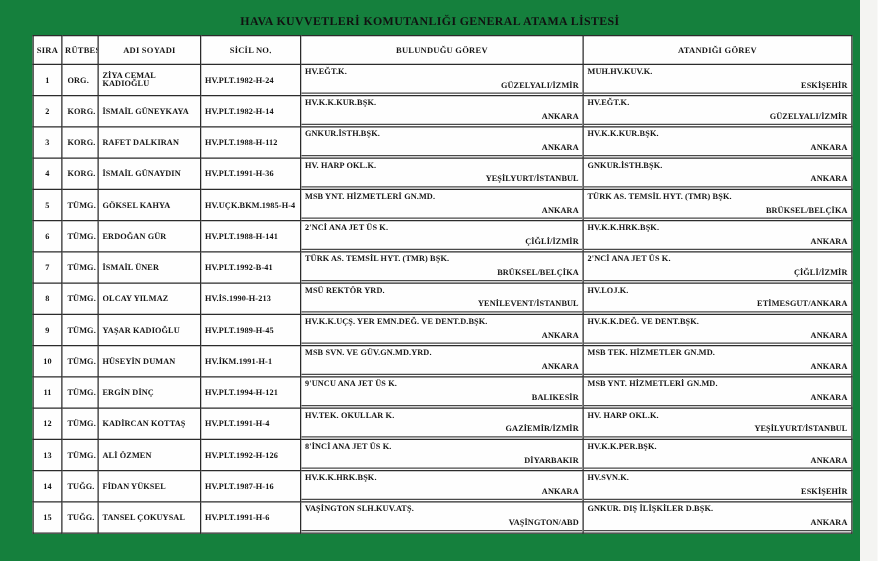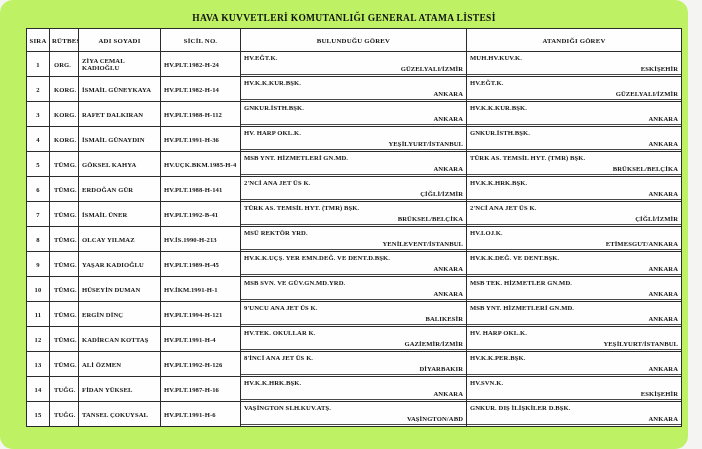--- a/index.html
+++ b/index.html
@@ -5,23 +5,22 @@
   html, body { margin: 0; padding: 0; }
   body {
     width: 702px; height: 449px;
     background: #f4f4f2;
     font-family: "Liberation Serif", serif;
     color: #151515;
   }
   .page {
     position: relative;
     width: 688px; height: 449px;
-    background: #bef264;
+    background: #15803d;
     overflow: hidden;
-    border-radius: 13px;
   }
   .doc-title {
     padding-top: 13px;
     text-align: center;
     font-size: 9.5px;
     font-weight: bold;
     letter-spacing: 0.3px;
     color: #111;
   }
   table.atama {

